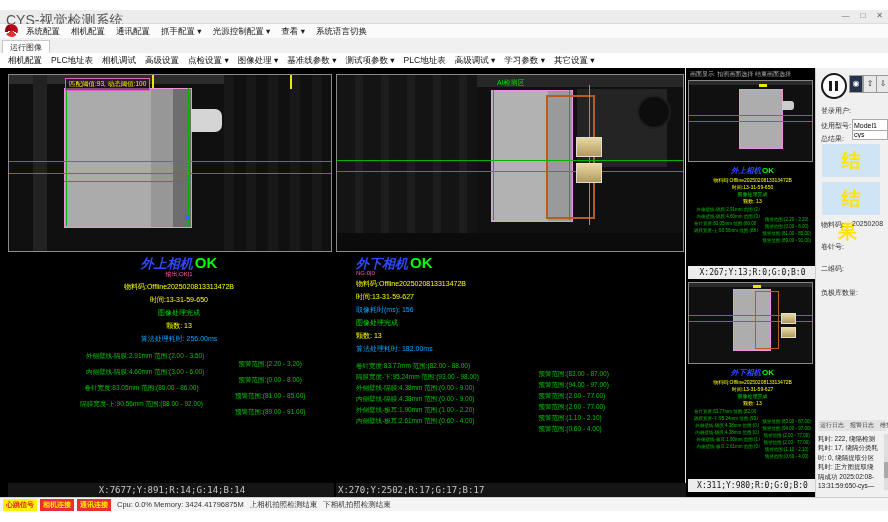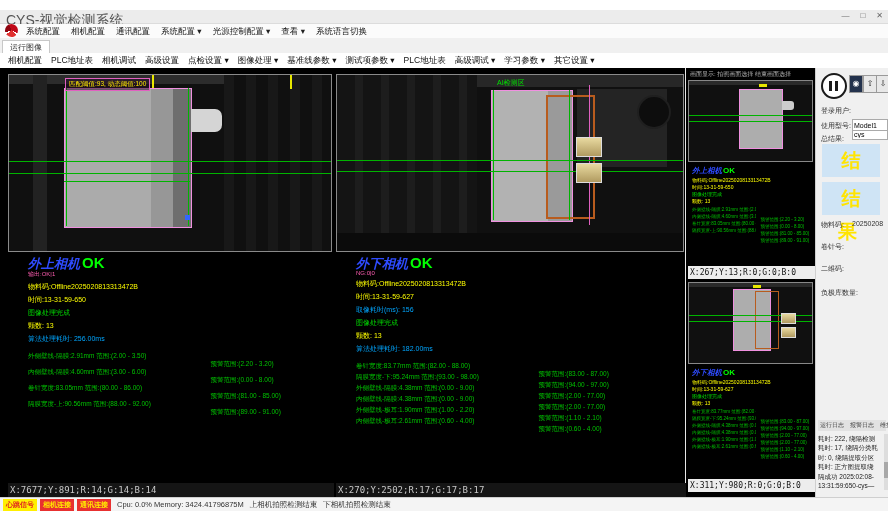--- a/index.html
+++ b/index.html
@@ -21,21 +21,21 @@
   .tab{position:absolute;left:2px;top:2px;padding:1px 7px;background:#fff;border:1px solid #c8c8c8;border-bottom:none;font-size:8px;color:#333;}
 
   .toolbar{position:absolute;left:0;top:53px;width:100%;height:15px;background:#fff;border-bottom:1px solid #cfcfcf;}
   .toolbar-items{position:absolute;left:8px;top:2px;display:flex;gap:9px;font-size:8.5px;color:#111;white-space:nowrap;}
 
   
   .main{position:absolute;left:0;top:68px;width:888px;height:429px;background:#000;}
   .vdiv{position:absolute;left:685px;top:0;width:1px;height:429px;background:#e6e6e6;}
 
   .panel{position:absolute;top:0;height:429px;}
-  .panel.left{left:8px;width:324px;}
+  .panel.left{left:8px;width:324px;text-align:center;}
   .panel.mid{left:336px;width:348px;}
 
   .cam-image{position:absolute;left:0;top:6px;width:calc(100% - 2px);height:176px;border:1px solid #8a8a8a;background:#101010;overflow:hidden;}
 
   
   .sl-band{position:absolute;left:0;top:0;width:100%;height:9px;background:#2c2c2c;}
   .sl-yv{position:absolute;top:0;width:2px;height:14px;background:#e8e800;}
   .sl-yv.y1{left:143px;} .sl-yv.y2{left:281px;}
   .sl-right{position:absolute;left:215px;top:0;width:110px;height:176px;
             background:repeating-linear-gradient(90deg,#181818 0 10px,#101010 10px 22px);}
@@ -84,21 +84,21 @@
   .mrow{white-space:nowrap;}
   .panel.left .mrow{height:16px;}
   .panel.mid  .mrow{height:11px;}
   .mrow .val{display:inline-block;width:178px;font-size:6.5px;color:#00c300;vertical-align:top;}
   .mrow .warn{display:inline-block;font-size:6.5px;color:#00c300;}
 
   .coords-strip{position:absolute;left:0;bottom:0;width:100%;height:14px;background:#151515;color:#c8c8c8;
                 font-size:9px;line-height:14px;padding-left:2px;font-family:"DejaVu Sans Mono",monospace;}
 
   
-  .mini-col{position:absolute;left:688px;top:0;width:125px;height:429px;}
+  .mini-col{position:absolute;left:688px;top:0;width:125px;height:429px;text-align:center;}
   .mini-header{position:absolute;left:2px;top:2px;font-size:6px;color:#b0b0b0;white-space:nowrap;}
   .mini{position:absolute;left:0;width:125px;}
   .mini.m1{top:12px;} .mini.m2{top:214px;}
   .mini-image{position:relative;width:123px;height:80px;border:1px solid #888;background:#101010;overflow:hidden;}
   .mb-band{position:absolute;left:0;top:0;width:100%;height:4px;background:#2a2a2a;}
   .mb-block{position:absolute;background:#adadad;border:1px solid #f090e0;}
   .m1 .mb-block{left:50px;top:8px;width:42px;height:58px;}
   .m2 .mb-block{left:44px;top:6px;width:36px;height:60px;}
   .mb-conn{position:absolute;left:93px;top:20px;width:12px;height:9px;background:#ccc;border-radius:0 3px 3px 0;}
   .mb-orange{position:absolute;left:66px;top:8px;width:22px;height:56px;border:1px solid #b85c1e;}
@@ -163,21 +163,21 @@
     </div>
   </div>
 
   <div class="menubar">
     <div class="logo"></div>
     <div class="menu-items">
 
     <span class="mi">系统配置</span>
         <span class="mi">相机配置</span>
         <span class="mi">通讯配置</span>
-        <span class="mi">系统配置 ▾</span>
+        <span class="mi">抓手配置 ▾</span>
         <span class="mi">光源控制配置 ▾</span>
         <span class="mi">查看 ▾</span>
         <span class="mi">系统语言切换</span>
       </div>
   </div>
 
   <div class="tabstrip">
     <span class="tab">运行图像</span>
   </div>
 

